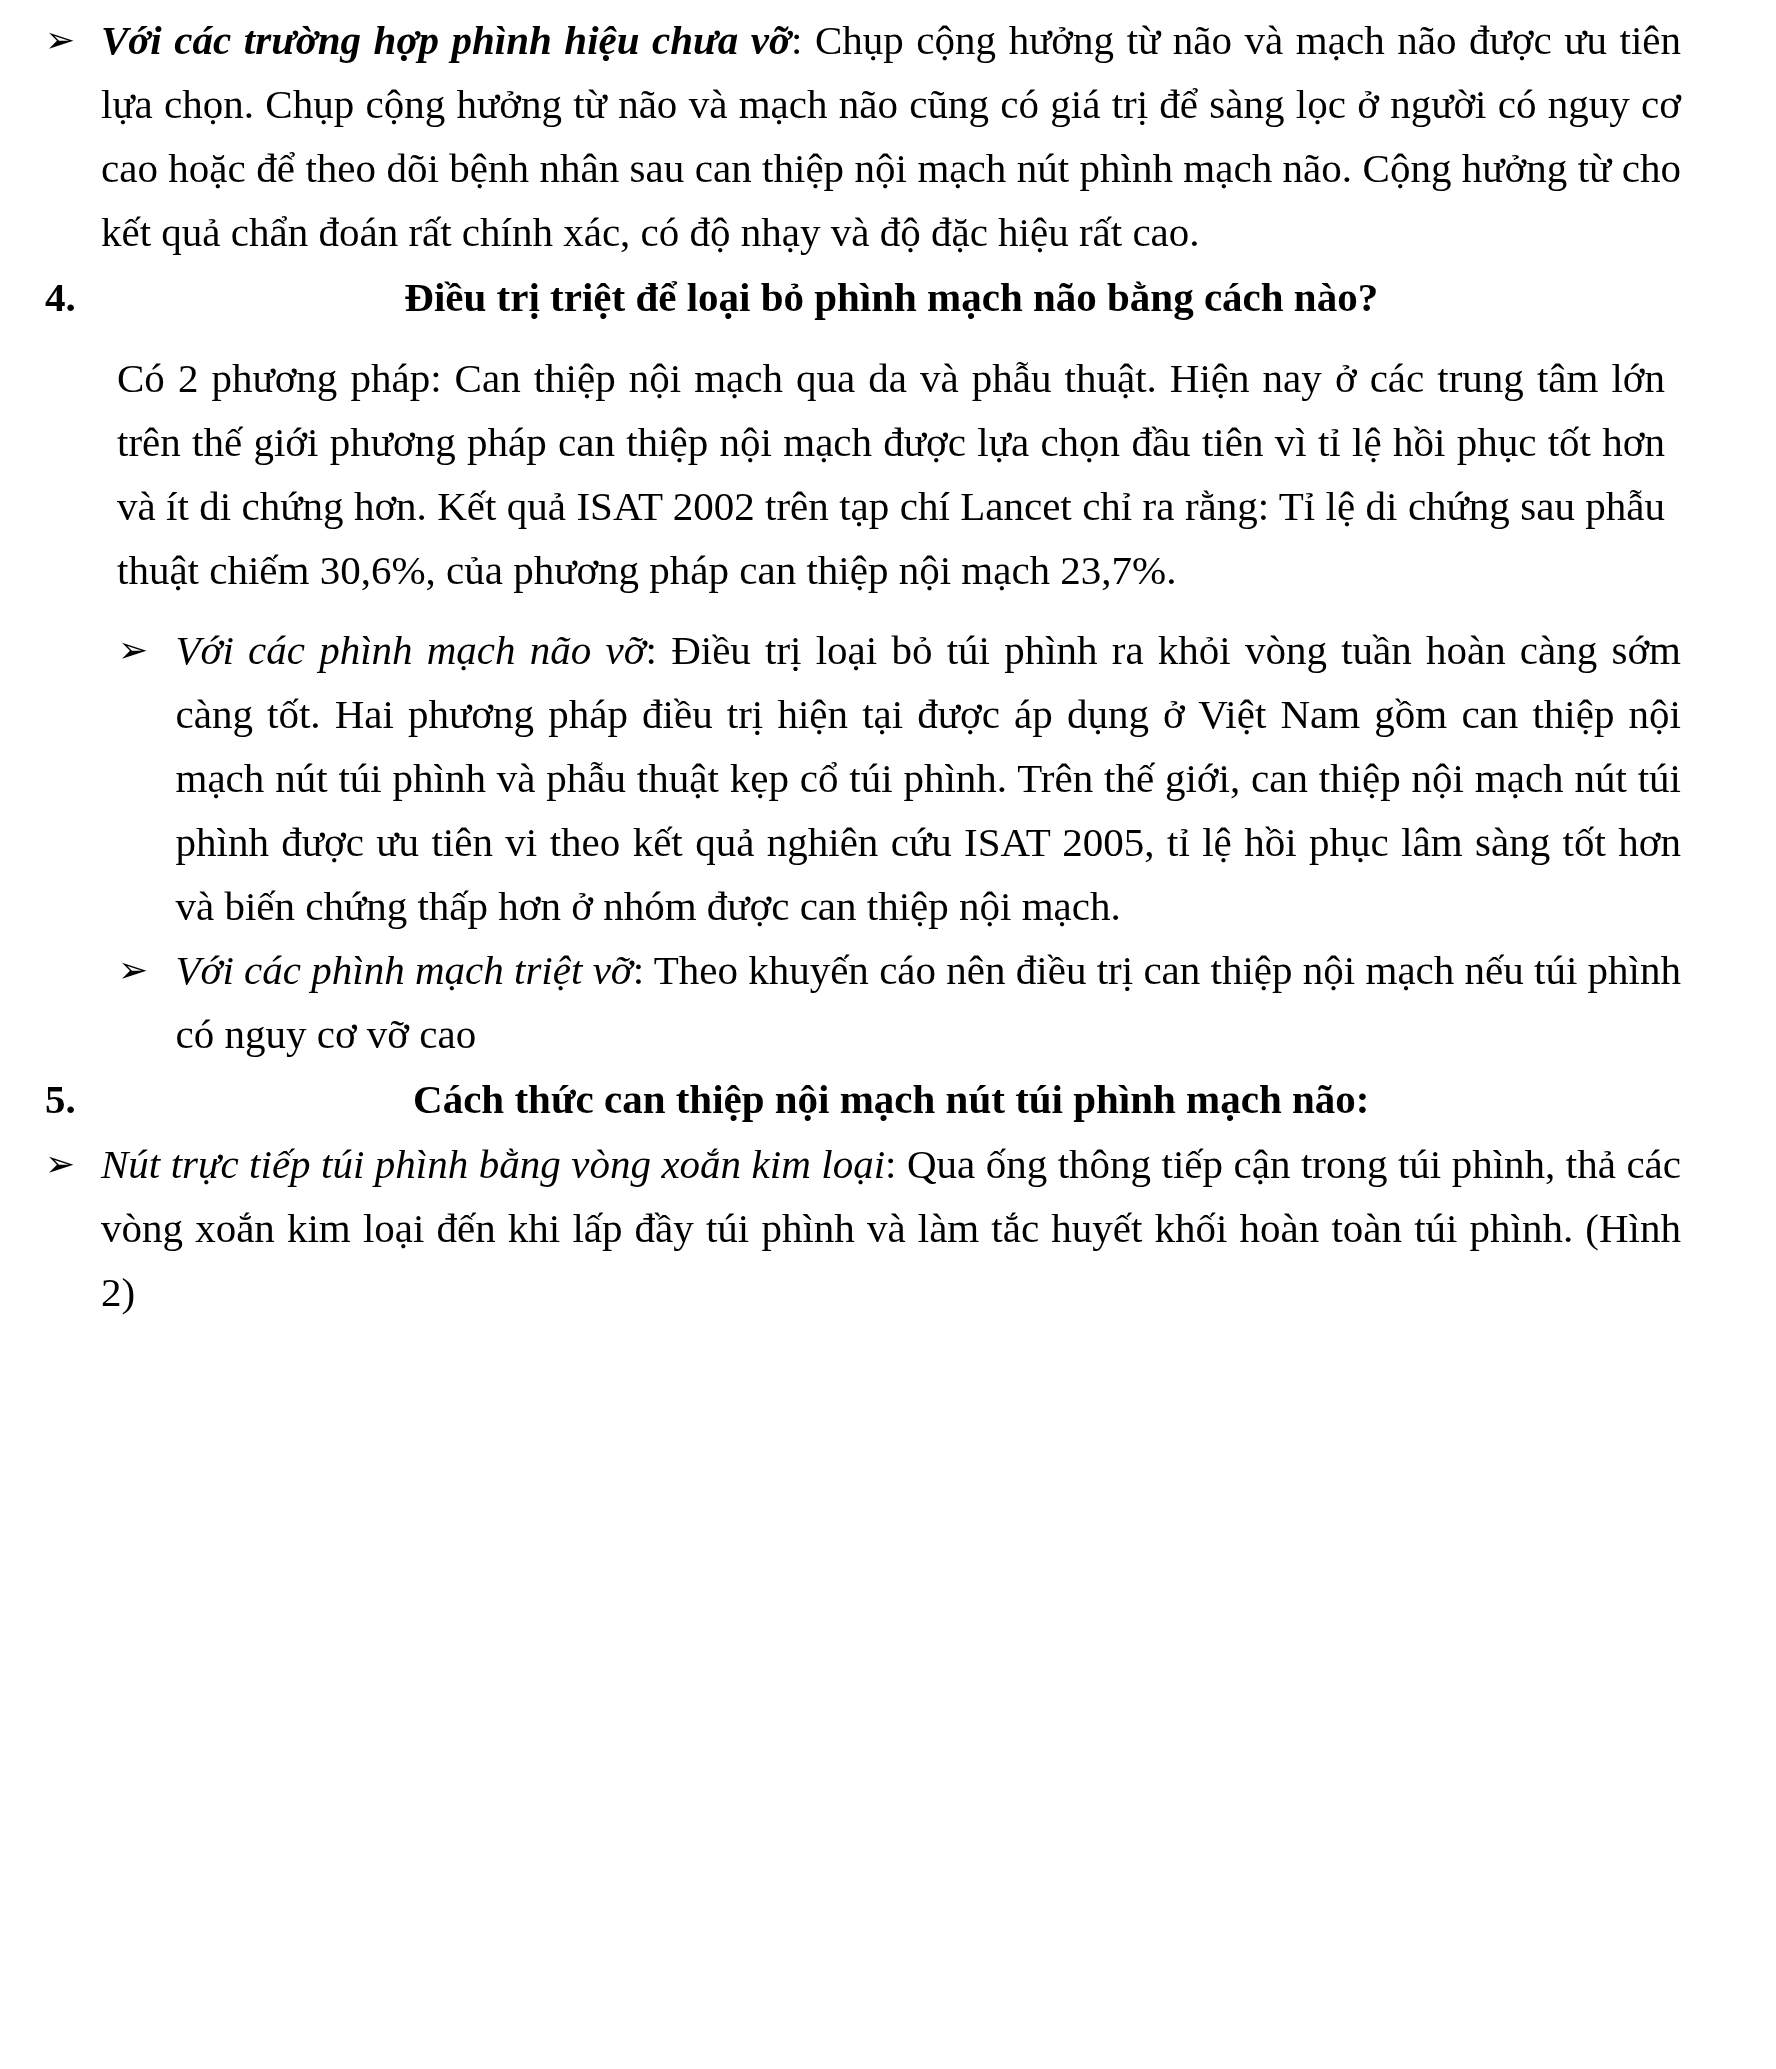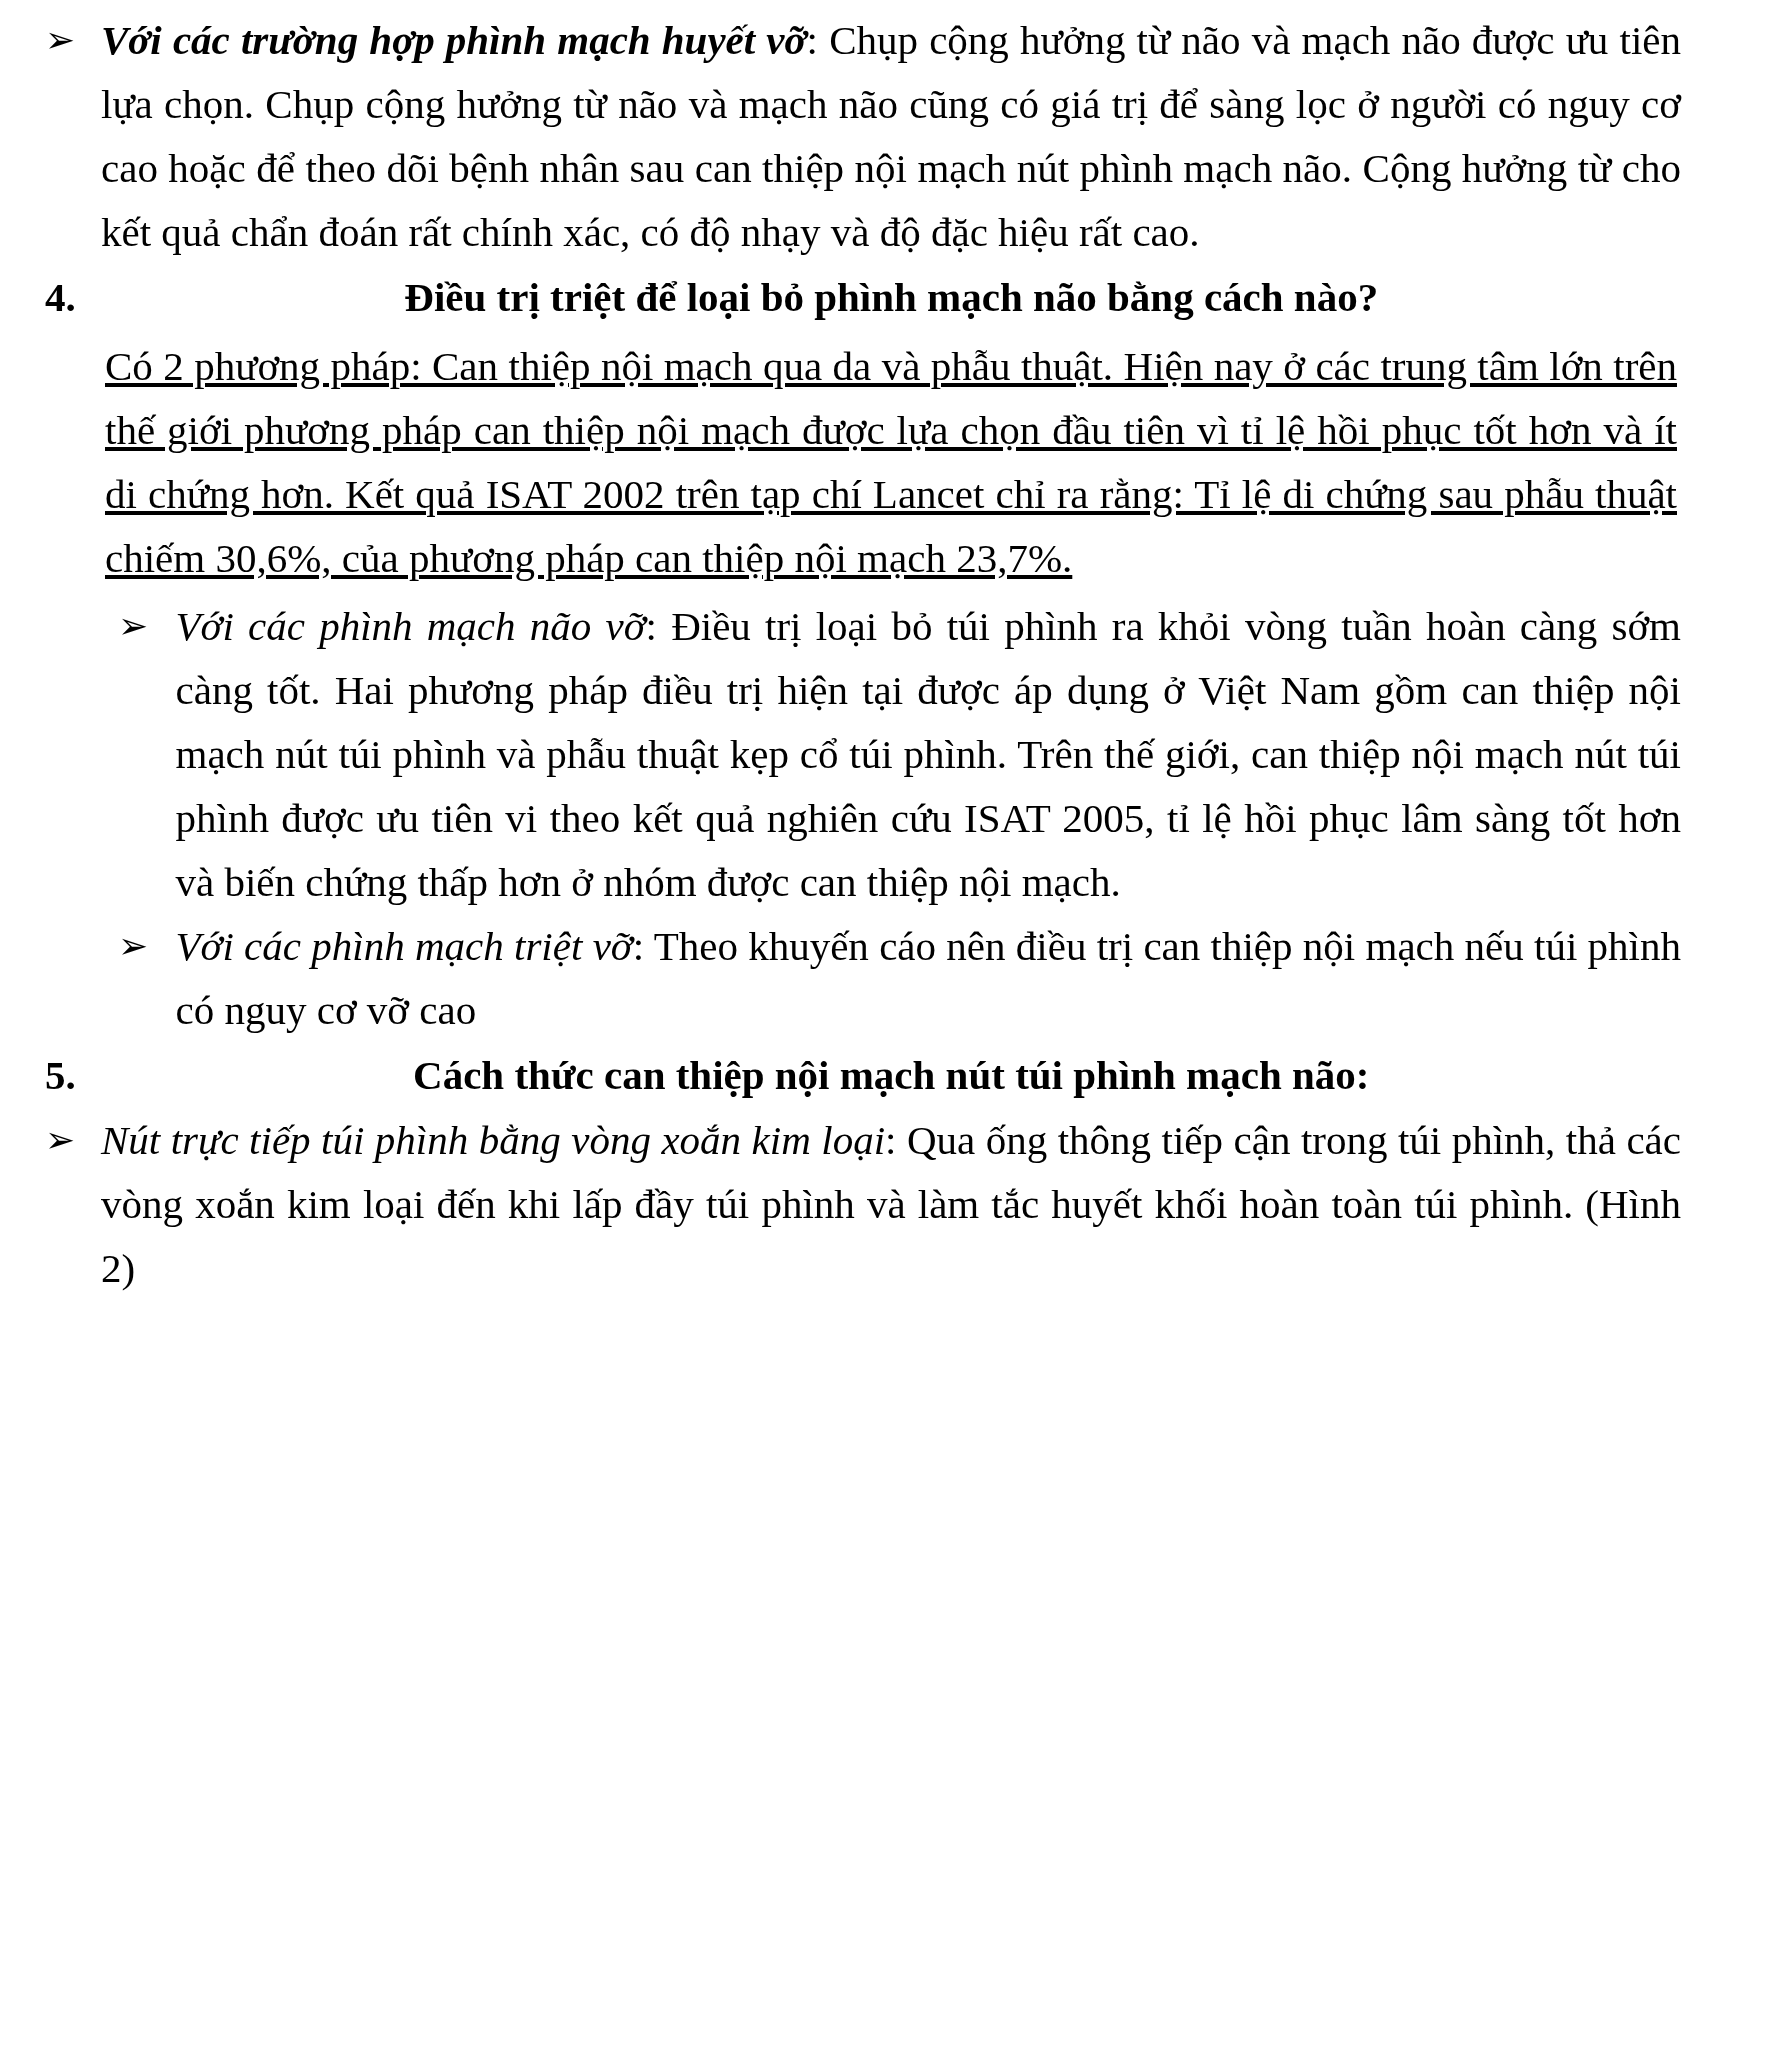--- a/index.html
+++ b/index.html
@@ -21,22 +21,21 @@
     box-sizing: border-box;
     padding: 8.3px 95px 0 45px;
   }
 
   
   .para {
     font-size: 41px;
     line-height: 64px;
     text-align: justify;
     text-justify: inter-word;
-    margin: 4px;
-    text-decoration: underline;
+    margin: 16px;
   }
 
   
   .bullet-row {
     display: flex;
     align-items: flex-start;
     margin: 0;
   }
   .bullet-marker {
     flex: 0 0 auto;
@@ -100,21 +99,21 @@
   }
 </style>
 </head>
 <body>
 
 <div class="page">
 
   <div class="bullet-row lvl1">
     <span class="bullet-marker">➢</span>
     <div class="bullet-text">
-      <span class="lead strong">Với các trường hợp phình mạch huyết vỡ</span><span>: Chụp cộng hưởng từ não và mạch não được ưu tiên lựa chọn. Chụp cộng hưởng từ não và mạch não cũng có giá trị để sàng lọc ở người có nguy cơ cao hoặc để theo dõi bệnh nhân sau can thiệp nội mạch nút phình mạch não. Cộng hưởng từ cho kết quả chẩn đoán rất chính xác, có độ nhạy và độ đặc hiệu rất cao.</span>
+      <span class="lead strong">Với các trường hợp phình hiệu chưa vỡ</span><span>: Chụp cộng hưởng từ não và mạch não được ưu tiên lựa chọn. Chụp cộng hưởng từ não và mạch não cũng có giá trị để sàng lọc ở người có nguy cơ cao hoặc để theo dõi bệnh nhân sau can thiệp nội mạch nút phình mạch não. Cộng hưởng từ cho kết quả chẩn đoán rất chính xác, có độ nhạy và độ đặc hiệu rất cao.</span>
     </div>
   </div>
 
   <div class="num-row">
     <span class="num-marker">4.</span>
     <span class="num-text">Điều trị triệt để loại bỏ phình mạch não bằng cách nào?</span>
   </div>
 
   <p class="para indent-para">Có 2 phương pháp: Can thiệp nội mạch qua da và phẫu thuật. Hiện nay ở các trung tâm lớn trên thế giới phương pháp can thiệp nội mạch được lựa chọn đầu tiên vì tỉ lệ hồi phục tốt hơn và ít di chứng hơn. Kết quả ISAT 2002 trên tạp chí Lancet chỉ ra rằng: Tỉ lệ di chứng sau phẫu thuật chiếm 30,6%, của phương pháp can thiệp nội mạch 23,7%.</p>
 

